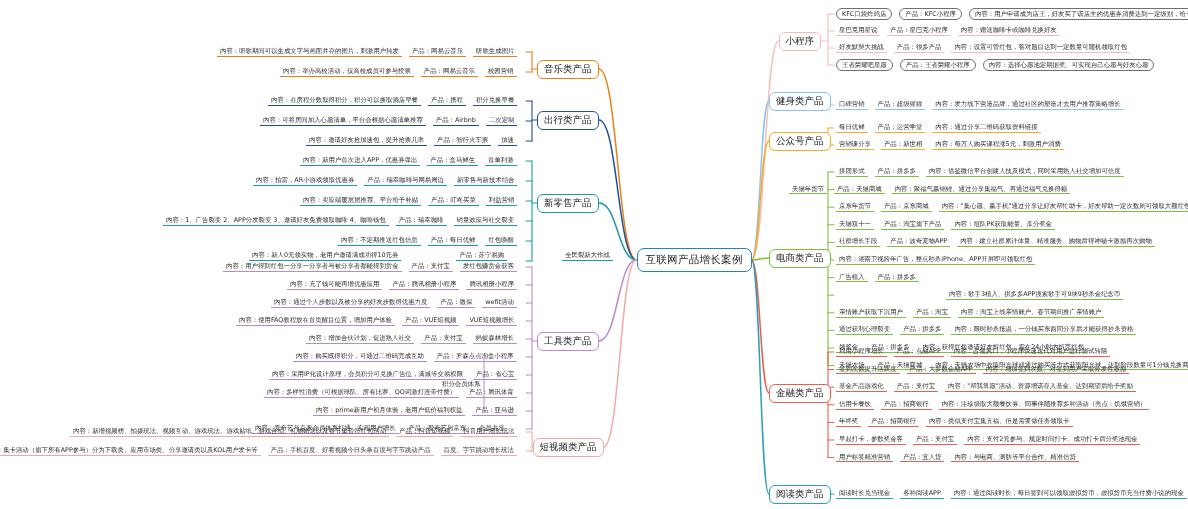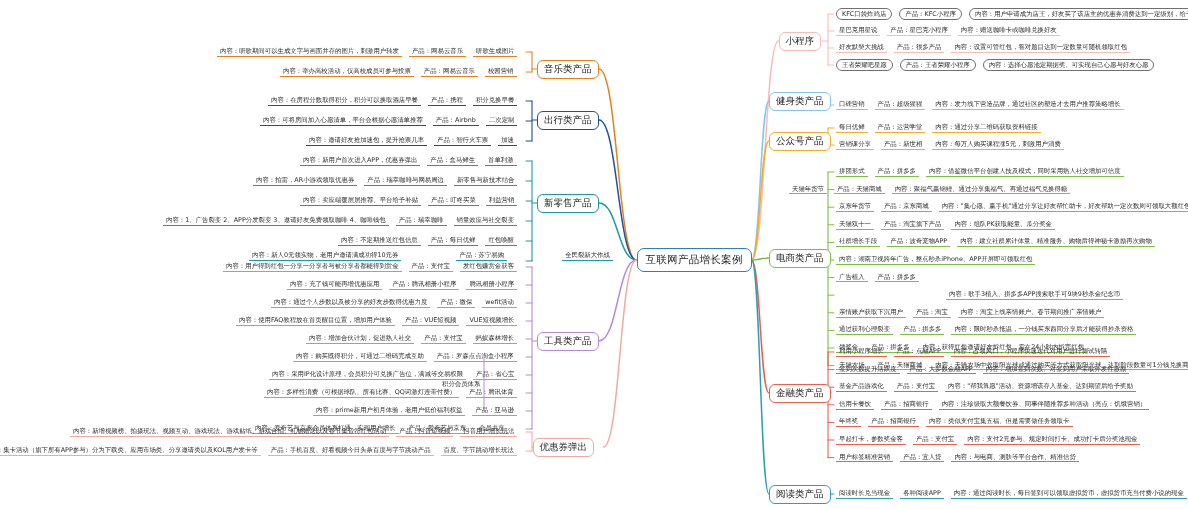--- a/index.html
+++ b/index.html
@@ -261,21 +261,21 @@
       <div class="row" style="top: 406px; left: 313px;">
         <span class="cell u" style="border-color: rgb(185, 138, 212); margin-right: 7px;">内容：prime新用户初月体验，老用户低价福利权益</span>
         <span class="cell u" style="border-color: rgb(185, 138, 212); margin-right: 7px;">产品：亚马逊</span>
       </div>
       <div class="row" style="top: 424px; left: 252px;">
         <span class="cell u" style="border-color: rgb(185, 138, 212); margin-right: 7px;">内容：爱奇艺与京东会员体系打通，实现用户增长</span>
         <span class="cell u" style="border-color: rgb(185, 138, 212); margin-right: 7px;">产品：爱奇艺与京东</span>
         <span class="cell u" style="border-color: rgb(185, 138, 212); margin-right: 7px;">会员共享</span>
       </div>
       <div class="grp" style="left: 442px; top: 379.5px;">积分会员体系</div>
-      <div class="node cat" style="border-color: rgb(242, 169, 162); left: 532.5px; top: 437.5px;">优惠券弹出</div>
+      <div class="node cat" style="border-color: rgb(242, 169, 162); left: 532.5px; top: 437.5px;">短视频类产品</div>
       <div class="row" style="top: 427px; left: 70px;">
         <span class="cell u" style="border-color: rgb(242, 169, 162); margin-right: 7px;">内容：新增视频榜、拍摄玩法、视频互动、游戏玩法、游戏贴纸、游戏合拍、礼物赠送以及春节集音符红包活动</span>
         <span class="cell u" style="border-color: rgb(242, 169, 162); margin-right: 7px;">产品：抖音短视频</span>
         <span class="cell u" style="border-color: rgb(242, 169, 162); margin-right: 7px;">抖音用户增长玩法</span>
       </div>
       <div class="row" style="top: 446px; left: -19px;">
         <span class="cell u" style="border-color: rgb(242, 169, 162); margin-right: 7px;">内容：集卡活动（旗下所有APP参与）分为下载类、应用市场类、分享邀请类以及KOL用户发卡等</span>
         <span class="cell u" style="border-color: rgb(242, 169, 162); margin-right: 7px;">产品：手机百度、好看视频今日头条百度与字节跳动产品</span>
         <span class="cell u" style="border-color: rgb(242, 169, 162); margin-right: 7px;">百度、字节跳动增长玩法</span>
       </div>

